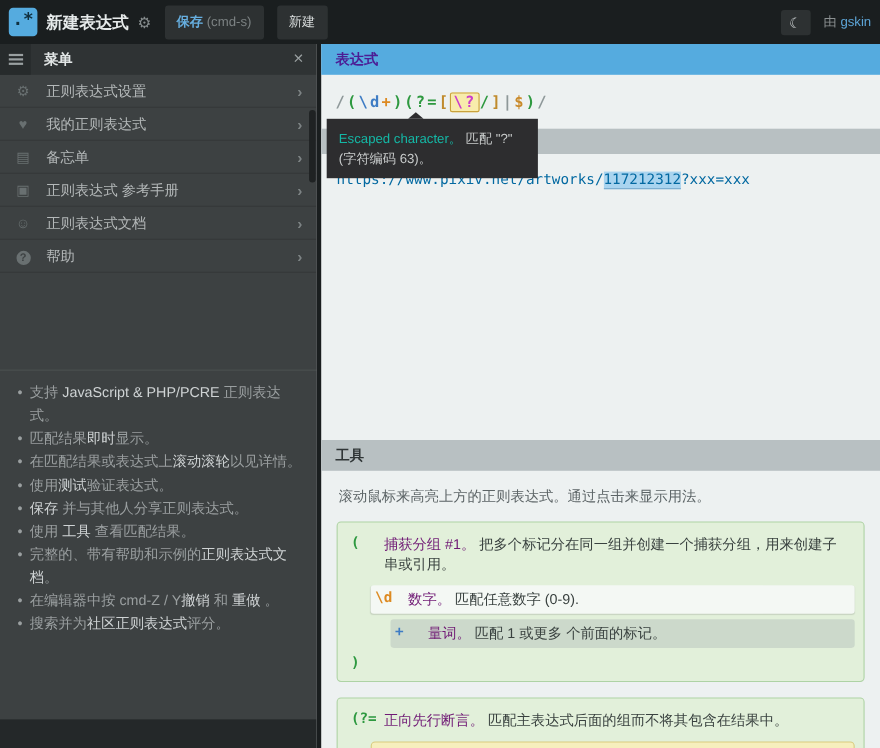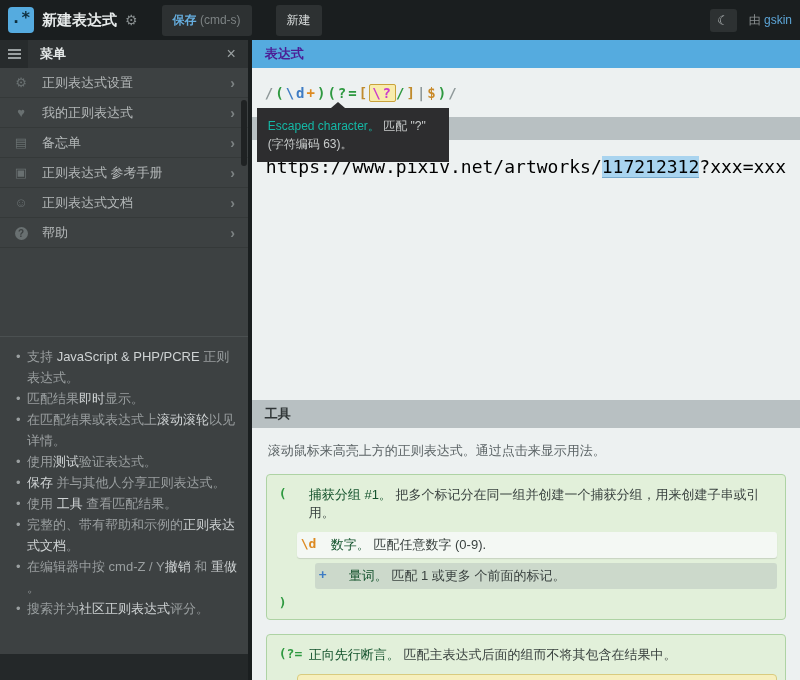--- a/index.html
+++ b/index.html
@@ -7,21 +7,21 @@
   body { background:#1a1e1f; font-family:"Liberation Sans", sans-serif; }
 
   
   .topbar { height:40px; display:flex; align-items:center; padding:0 8px 0 8px; gap:8px; background:#1a1e1f; }
   .logo { width:26px; height:26px; background:#55abdf; border-radius:4px; display:flex; align-items:center; justify-content:center;
           color:#10303f; font-family:"DejaVu Sans Mono", monospace; font-weight:bold; font-size:16px; cursor:pointer; }
   .logo span { position:relative; top:-3px; }
   .app-title { color:#e6eaea; font-weight:bold; font-size:15px; white-space:nowrap; }
   .title-gear { color:#868c8d; font-size:14px; cursor:pointer; }
   .btn { border:none; background:#2d3132; color:#d8dcdc; font-family:"Liberation Sans", sans-serif; font-size:12px;
-         padding:7px 11px; border-radius:3px; cursor:pointer; white-space:nowrap; margin-left:16px; }
+         padding:7px 11px; border-radius:3px; cursor:pointer; white-space:nowrap; margin-left:4px; }
   .btn-save .save-label { color:#66aedf; font-weight:bold; }
   .btn-save .save-hint { color:#7c8283; }
   .flex-spacer { flex:1; }
   .moon-btn { border:none; background:#2d3132; width:27px; height:23px; border-radius:3px; color:#bcc1c2; font-size:13px;
               display:flex; align-items:center; justify-content:center; cursor:pointer; }
   .byline { color:#8b9091; font-size:12px; white-space:nowrap; padding-left:4px; }
   .byline a { color:#5da5d7; text-decoration:none; cursor:pointer; }
 
   
   .app { display:flex; height:640px; }
@@ -61,33 +61,33 @@
   .tok-esc    { color:#3e7cc4; }
   .tok-quant  { color:#dd8a21; }
   .tok-set    { color:#c08b2d; }
   .tok-escchar{ color:#cb3dcb; }
   .tok-setchar{ color:#2e9940; }
   .tok-alt    { color:#8e9899; }
   .tok-anchor { color:#c98a2a; }
   .tok-hl { background:#f8ecac; border:1px solid #c9a23c; border-radius:2px; padding:0 2px; }
 
   .text-header { height:23px; background:#b8c0c2; flex:none; cursor:pointer; }
-  .text-area { height:260px; padding:16px 14px; font-family:"DejaVu Sans Mono", monospace; font-size:18px; color:#000000; cursor:text; }
+  .text-area { height:260px; padding:16px 14px; font-family:"DejaVu Sans Mono", monospace; font-size:13px; color:#0369a1; cursor:text; }
   .test-line { white-space:nowrap; }
   .match { background:#a9d4ef; border-bottom:1px solid #77aacd; }
 
   .tools-header { height:28px; background:#b8c0c2; color:#303637; font-weight:bold; font-size:13px; display:flex; align-items:center;
                   padding:0 13px; cursor:pointer; }
   .tools-body { flex:1; overflow:hidden; font-size:13px; color:#39413f; }
   .tools-hint { margin:14px 16px 0 16px; color:#5c6466; }
   .explain-box { margin:14px 14px 0 14px; background:#e2f0da; border:1px solid #aed3a4; border-radius:4px; padding:7px 8px; cursor:pointer; }
   .x-row { display:flex; align-items:flex-start; padding:4px 4px; border-radius:3px; }
   .x-token { font-family:"DejaVu Sans Mono", monospace; font-weight:bold; font-size:13px; min-width:30px; flex:none; }
   .x-text { flex:1; line-height:18px; }
-  .x-text .b { color:#14532d; }
+  .x-text .b { color:#701a75; }
   .row-white { background:#f4f8f4; margin-left:22px; margin-top:6px; box-shadow:0 1px 1px rgba(0,0,0,0.12); }
   .row-grey  { background:#ccd9cb; margin-left:40px; margin-top:5px; }
   .x-close { font-family:"DejaVu Sans Mono", monospace; font-weight:bold; font-size:13px; padding:6px 4px 2px 4px; }
   .yellow-box { margin-left:22px; margin-top:6px; background:#f6efbd; border:1px solid #d9cb7e; border-radius:4px; padding:6px 7px; }
 
   
   .tooltip { position:absolute; left:5px; top:68px; width:192px; background:#2d2d2f; color:#c9cccc; font-size:12px;
              line-height:18px; padding:9px 11px; z-index:5; }
   .tooltip .b { color:#14b8a6;margin-top:36px; }
   .tip-arrow { position:absolute; top:-6px; left:74px; width:0; height:0;

